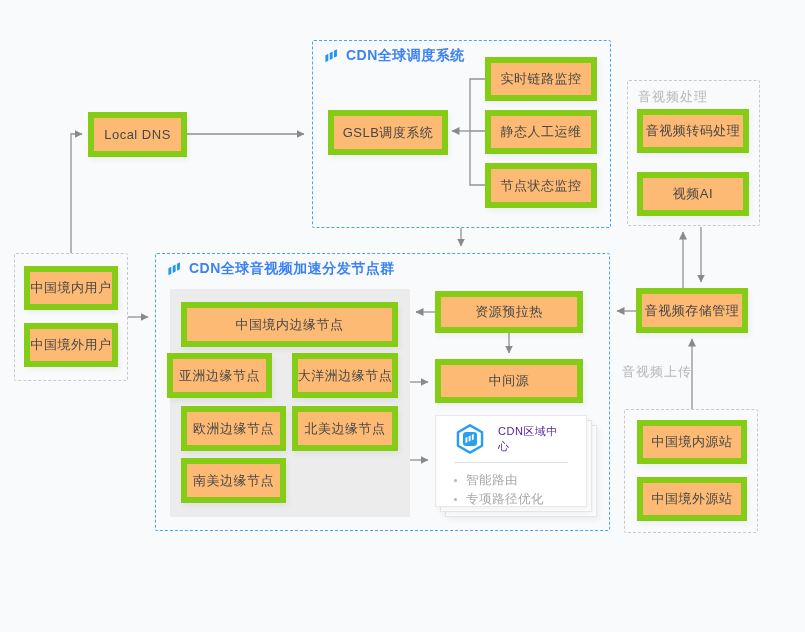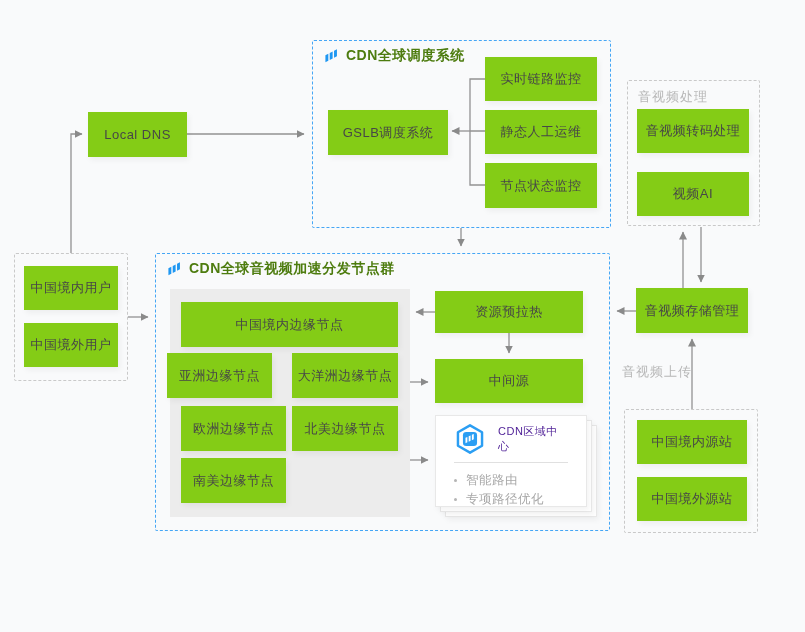--- a/index.html
+++ b/index.html
@@ -5,26 +5,26 @@
   html,body{margin:0;padding:0;background:#f9fafb;}
   .canvas{
     position:relative;width:805px;height:632px;background:#f9fafb;overflow:hidden;
     font-family:"Liberation Sans","DejaVu Sans",sans-serif;
   }
   .arrows{position:absolute;left:0;top:0;width:805px;height:632px;pointer-events:none;}
   .group{position:absolute;border:1px dashed #c9c9c9;border-radius:2px;box-sizing:border-box;}
   .group.blue{border:1px dashed #45a6f5;}
   .gtitle{
     position:absolute;display:flex;align-items:center;gap:7px;
-    color:#4d7c0f;font-size:14px;font-weight:bold;letter-spacing:.5px;white-space:nowrap;
+    color:#3b82f6;font-size:14px;font-weight:bold;letter-spacing:.5px;white-space:nowrap;
   }
   .gtitle .logo{width:15px;height:15px;color:#1e97f2;flex:0 0 auto;}
   .glabel{position:absolute;color:#b7b7b7;font-size:13px;letter-spacing:1px;white-space:nowrap;}
   .box{
-    position:absolute;background:#84cc16;border:6px solid #84cc16;box-sizing:border-box;
+    position:absolute;background:#fdba74;border:6px solid #84cc16;box-sizing:border-box;
     box-shadow:2px 3px 6px rgba(0,0,0,.05);
     display:flex;align-items:center;justify-content:center;
     font-size:13px;color:#474747;letter-spacing:.5px;white-space:nowrap;
   }
   .panel{position:absolute;background:#ececec;}
   .card{
     position:absolute;background:#fff;border:1px solid #e8e8e8;box-sizing:border-box;
     box-shadow:2px 3px 6px rgba(0,0,0,.05);
   }
   .card-layer{position:absolute;background:#fff;border:1px solid #e8e8e8;box-sizing:border-box;box-shadow:2px 3px 6px rgba(0,0,0,.05);}

